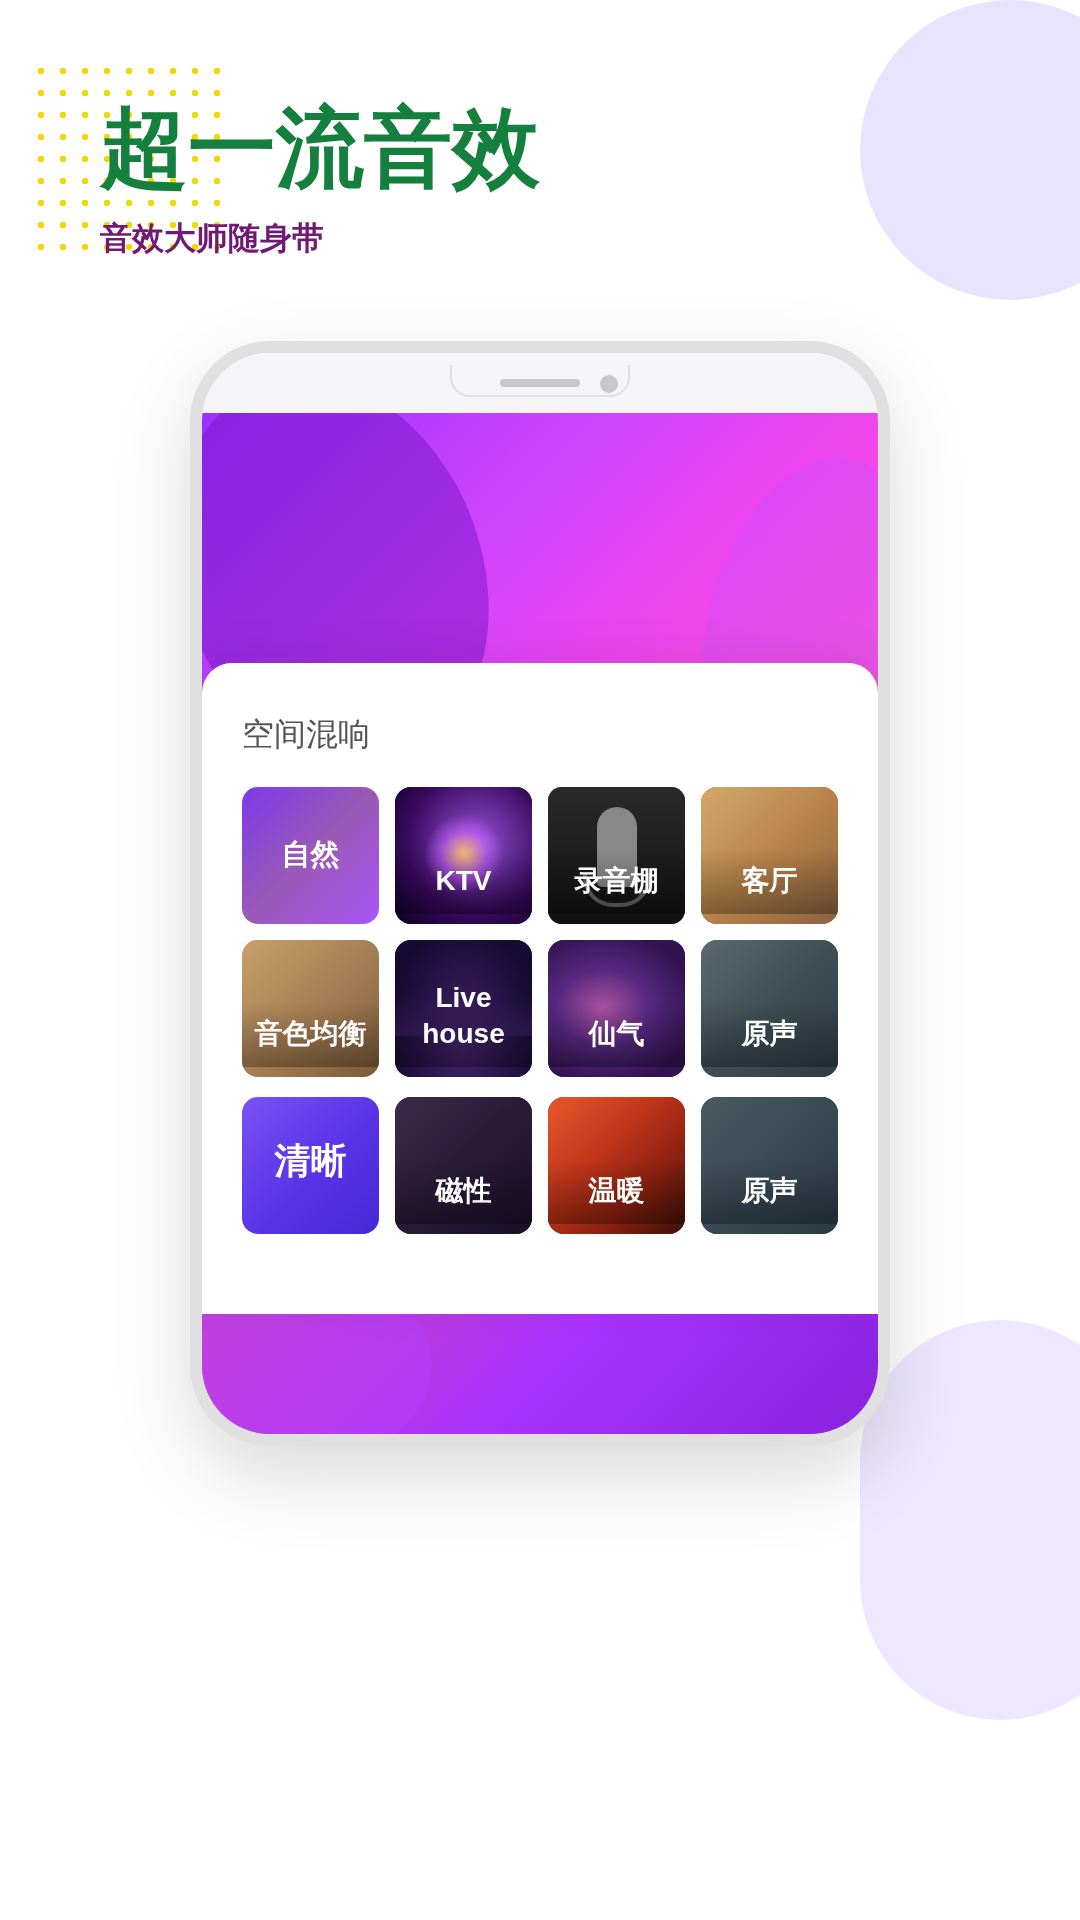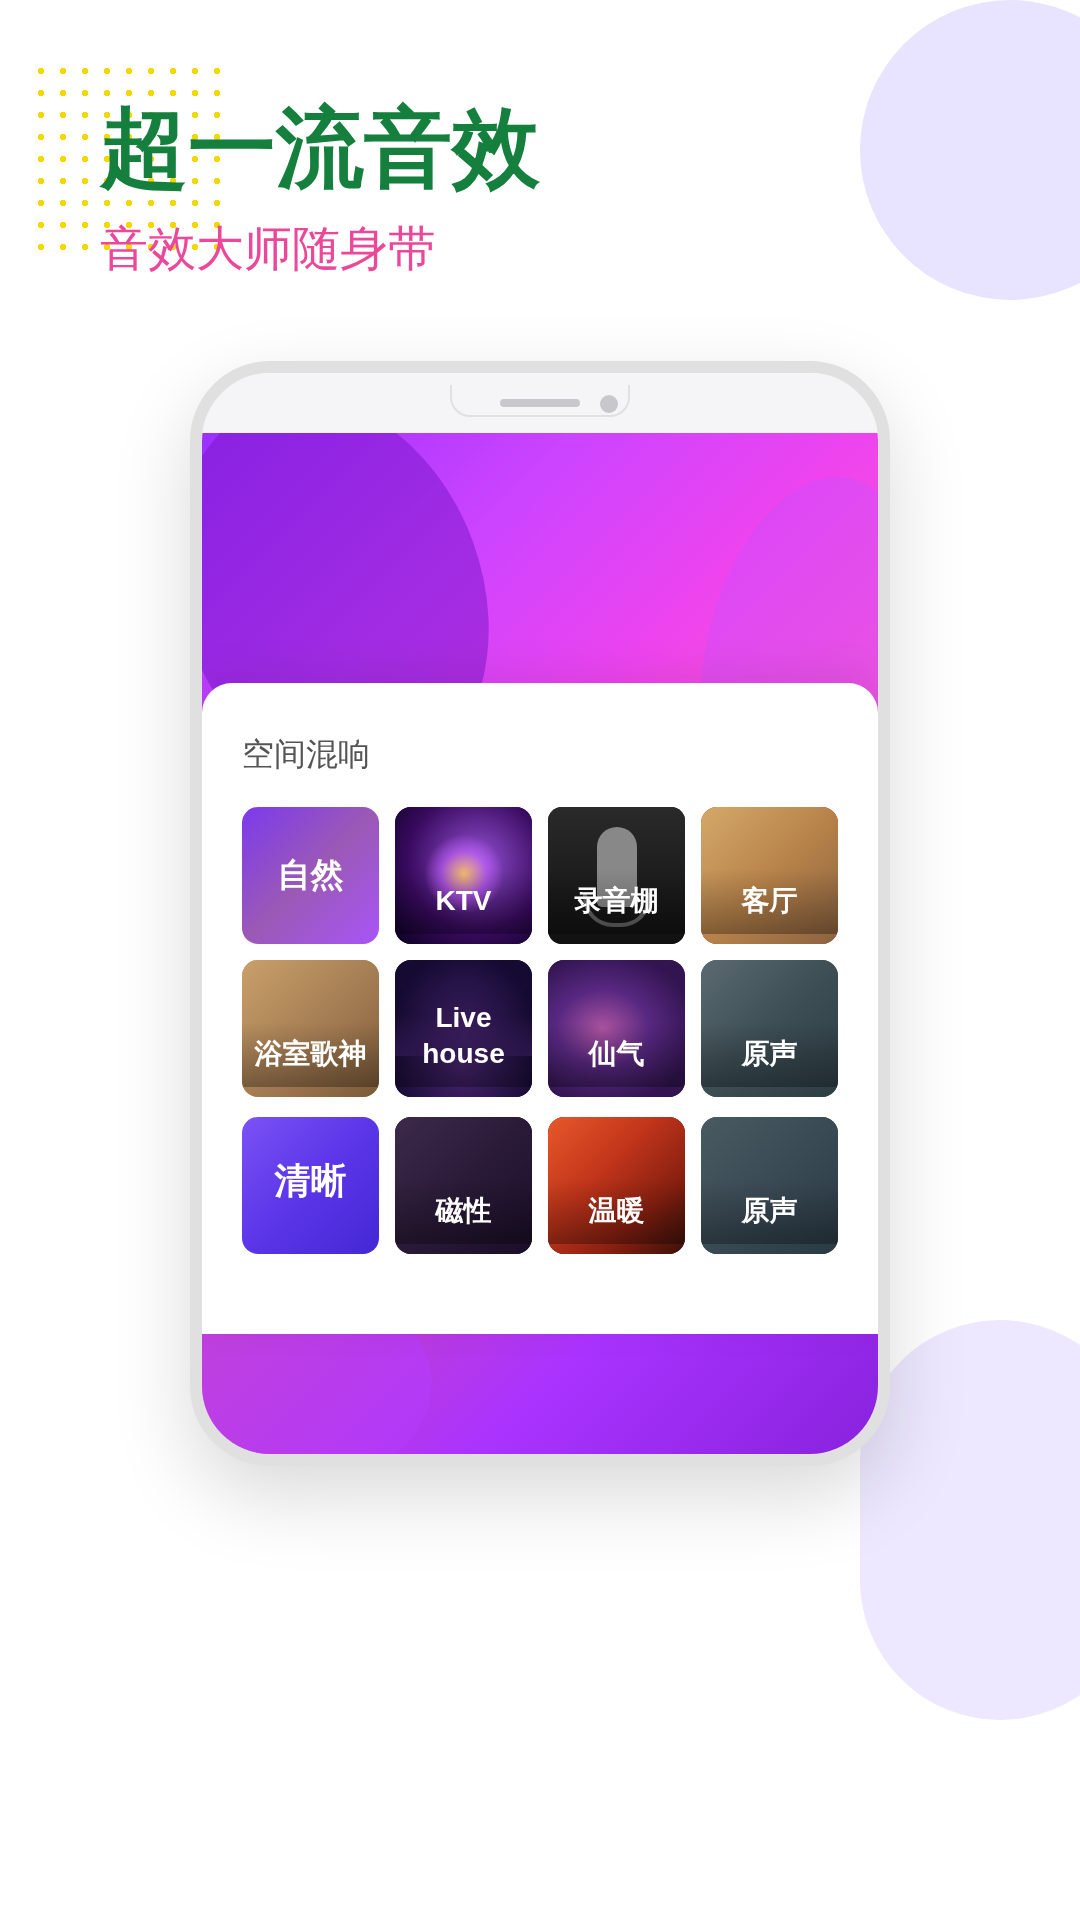--- a/index.html
+++ b/index.html
@@ -58,23 +58,23 @@
 
     .main-title {
       font-size: 88px;
       font-weight: 900;
       color: #15803d;
       line-height: 1.1;
       margin-bottom: 20px;
     }
 
     .sub-title {
-      font-size: 48px;
-      color: #ec4899;
-      font-weight: 400;
+      font-size: 32px;
+      color: #701a75;
+      font-weight: 700;
     }
 
     
     .phone-container {
       position: relative;
       z-index: 1;
       display: flex;
       justify-content: center;
       margin-top: 40px;
     }
@@ -210,21 +210,21 @@
     }
 
     
     .tile-natural {
       background: linear-gradient(135deg, #7c3aed 0%, #9b59b6 50%, #a855f7 100%);
     }
     .tile-natural .effect-tile-label {
       background: none;
       top: 0; bottom: 0;
       display: flex; align-items: center; justify-content: center;
-      font-size: 33px;
+      font-size: 29px;
       font-weight: 700;
     }
 
     .tile-ktv {
       background: #1a0a2e;
       position: relative;
     }
     .tile-ktv-bg {
       position: absolute;
       inset: 0;
@@ -428,21 +428,21 @@
           <div class="effect-tile-label">录音棚</div>
         </div>
 
         <div class="effect-tile tile-living-room">
           <div class="tile-living-room-bg"></div>
           <div class="effect-tile-label">客厅</div>
         </div>
 
         <div class="effect-tile tile-bathroom">
           <div class="tile-bathroom-bg"></div>
-          <div class="effect-tile-label">浴室歌神</div>
+          <div class="effect-tile-label">音色均衡</div>
         </div>
 
         <div class="effect-tile tile-livehouse">
           <div class="tile-livehouse-bg"></div>
           <div class="tile-livehouse-crowd"></div>
           <div class="effect-tile-label">Live house</div>
         </div>
 
         <div class="effect-tile tile-fairy">
           <div class="tile-fairy-bg"></div>

